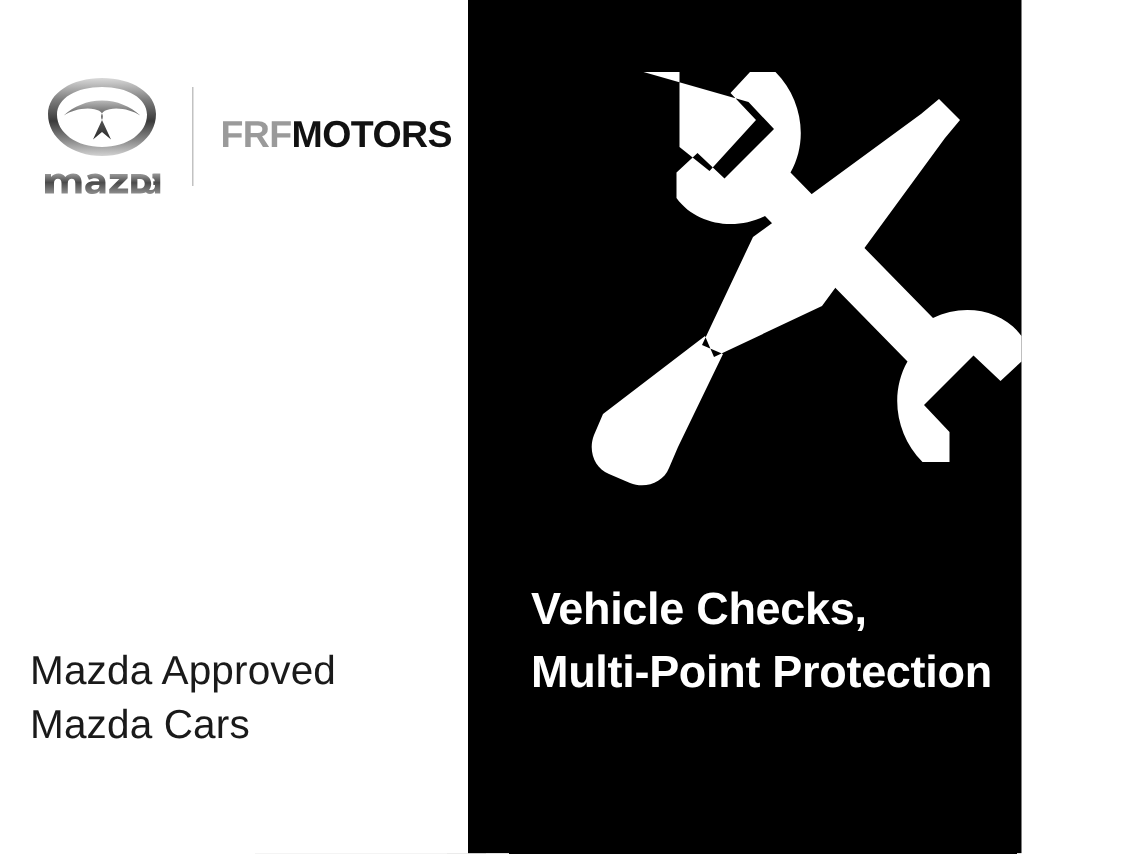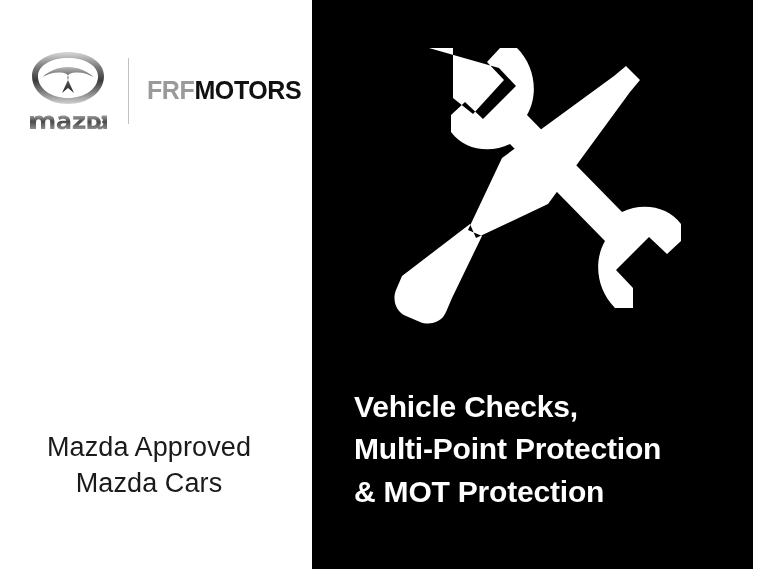--- a/index.html
+++ b/index.html
@@ -48,21 +48,21 @@
     height: 25px;
     background: #9e9e9e;
     z-index: 1;
   }
 
   
   .black-panel {
     position: absolute;
     left: 312px;
     top: 0;
-    width: 441px;
+    width: 369px;
     height: 569px;
     background: #000000;
     z-index: 3;
   }
 
   
   .brand-lockup {
     position: absolute;
     left: 22px;
     top: 50px;
@@ -101,21 +101,21 @@
   }
   .frf-motors .frf  { color: #9a9a9a; }
   .frf-motors .mot  { color: #111111; }
 
   
   .left-caption {
     position: absolute;
     left: 20px;
     top: 430px;
     width: 258px;
-    text-align: center;
+    text-align: left;
     font-family: "Liberation Sans", sans-serif;
     font-weight: 300;
     font-size: 27px;
     line-height: 1.33;
     color: #1a1a1a;
     letter-spacing: 0.1px;
     z-index: 4;
   }
 
   
@@ -203,21 +203,20 @@
                    L94,200
                    L88,186
                    Z" transform="translate(0,0) rotate(0)"></path>
         </g>
       </svg>
     </div>
 
     <div class="headline">
       <span class="hl-line">Vehicle Checks,</span>
       <span class="hl-line">Multi-Point Protection</span>
-      <span class="hl-line">&amp; MOT Protection</span>
     </div>
 
   </div>
 
   <div class="brand-lockup">
 
     <div class="mazda-mark">
       <svg width="80" height="58" viewBox="0 0 80 58" aria-hidden="true">
         <defs>
           <linearGradient id="ringGrad" x1="0" y1="0" x2="0" y2="1">

